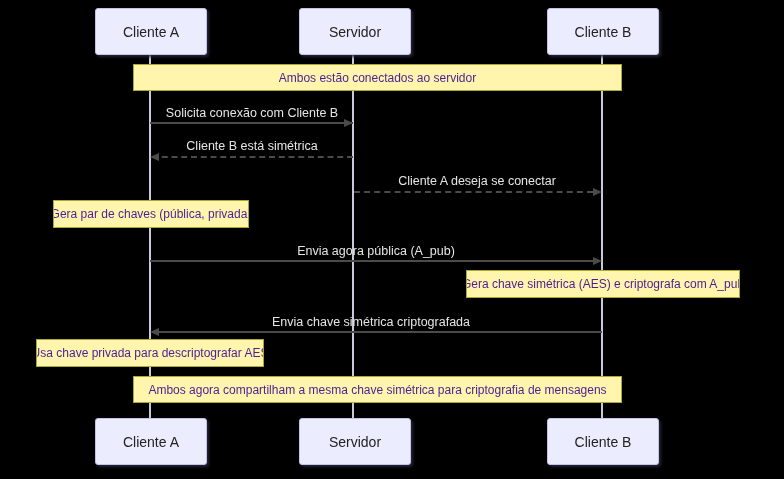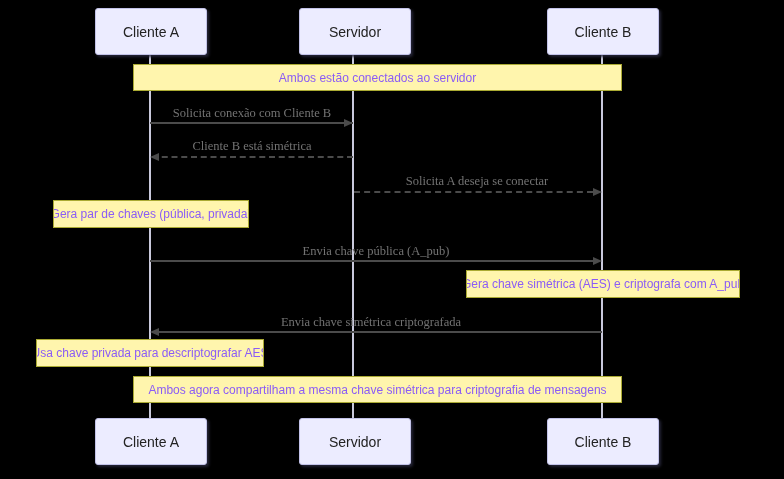--- a/index.html
+++ b/index.html
@@ -27,29 +27,28 @@
     position:absolute;
     width:2px;top:55px;height:363px;
     background:#c9c9dc;
   }
   .note{
     position:absolute;
     background:#fff5ad;
     border:1.5px solid #aaaa33;
     box-sizing:border-box;
     display:flex;align-items:center;justify-content:center;
-    font-size:12px;color:#8b5cf6;
+    font-size:12px;color:#4c1d95;
     white-space:nowrap;overflow:hidden;
   }
   .msg-label{
     position:absolute;
     transform:translateX(-50%);
-    font-size:12.5px;color:#737373;
+    font-size:12.5px;color:#e5e5e5;
     white-space:nowrap;
-    font-family:Liberation Serif, serif;
   }
   .msg-line{
     position:absolute;height:0;
   }
   .msg-line.solid{border-top:2px solid #4b4b4b;}
   .msg-line.dashed{border-top:2px dashed #4b4b4b;}
   .arrow{
     position:absolute;width:0;height:0;
     border-top:4px solid transparent;
     border-bottom:4px solid transparent;
@@ -73,27 +72,27 @@
   <div class="note" style="left:133px;top:64px;width:489px;height:27px">Ambos estão conectados ao servidor</div>
 
   <div class="msg-label" style="left:252px;top:106px">Solicita conexão com Cliente B</div>
   <div class="msg-line solid" style="left:150px;top:122px;width:203px"></div>
   <div class="arrow right" style="left:344px;top:119px"></div>
 
   <div class="msg-label" style="left:252px;top:139px">Cliente B está simétrica</div>
   <div class="msg-line dashed" style="left:152px;top:156px;width:201px"></div>
   <div class="arrow left" style="left:150px;top:153px"></div>
 
-  <div class="msg-label" style="left:477px;top:174px">Solicita A deseja se conectar</div>
+  <div class="msg-label" style="left:477px;top:174px">Cliente A deseja se conectar</div>
   <div class="msg-line dashed" style="left:354px;top:191px;width:239px"></div>
   <div class="arrow right" style="left:593px;top:188px"></div>
 
   <div class="note" style="left:53px;top:200px;width:196px;height:28px">Gera par de chaves (pública, privada)</div>
 
-  <div class="msg-label" style="left:376px;top:244px">Envia chave pública (A_pub)</div>
+  <div class="msg-label" style="left:376px;top:244px">Envia agora pública (A_pub)</div>
   <div class="msg-line solid" style="left:150px;top:260px;width:443px"></div>
   <div class="arrow right" style="left:593px;top:257px"></div>
 
   <div class="note" style="left:466px;top:270px;width:274px;height:28px">Gera chave simétrica (AES) e criptografa com A_pub</div>
 
   <div class="msg-label" style="left:371px;top:315px">Envia chave simétrica criptografada</div>
   <div class="msg-line solid" style="left:152px;top:331px;width:450px"></div>
   <div class="arrow left" style="left:150px;top:328px"></div>
 
   <div class="note" style="left:36px;top:339px;width:228px;height:28px">Usa chave privada para descriptografar AES</div>

